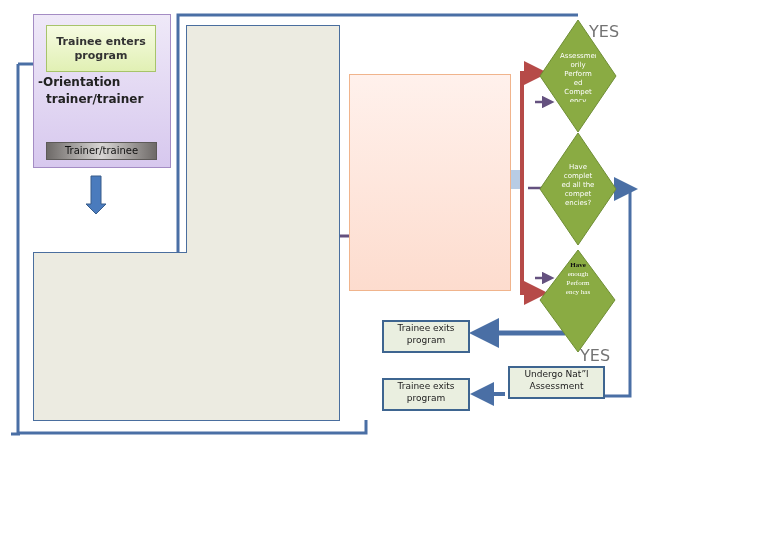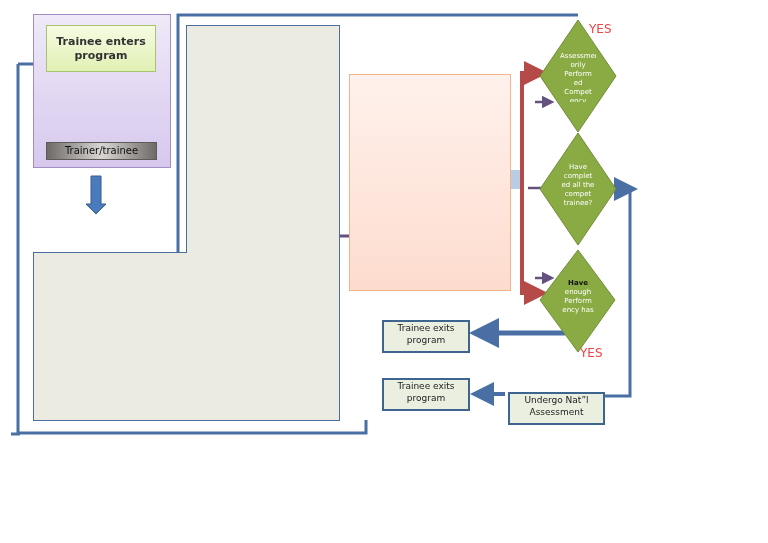--- a/index.html
+++ b/index.html
@@ -8,21 +8,21 @@
   svg.lines { position:absolute; left:0; top:0; }
   .purple-box { left:33px; top:14px; width:138px; height:154px; background:linear-gradient(#efe9f8,#d7c8ee); border:1px solid #a48cc4; }
   .green-box { left:46px; top:25px; width:110px; height:47px; background:linear-gradient(#f6fbe2,#e1f0b4); border:1px solid #a7c46a; font-size:11px; font-weight:bold; color:#333; display:flex; align-items:center; justify-content:center; text-align:center; line-height:14px; padding:0 6px; }
   .bullets { left:38px; top:74px; width:130px; font-size:12px; font-weight:bold; color:#222; line-height:17px; }
   .bullets div { white-space:nowrap; }
   .gray-btn { left:46px; top:142px; width:111px; height:18px; background:linear-gradient(90deg,#6e6a68,#d9d6d4 50%,#6e6a68); border:1px solid #5d5a58; font-size:10px; color:#111; text-align:center; line-height:16px; }
   .beige { background:#ecebe1; border:1px solid #4a6e9e; }
   .peach { left:349px; top:74px; width:162px; height:217px; background:linear-gradient(#fff1ec,#fddcce); border:1px solid #f0b48c; }
   .exit { width:88px; height:33px; background:#eaefe0; border:2px solid #3e6590; font-size:9px; color:#222; text-align:center; display:flex; align-items:flex-start; justify-content:center; line-height:12px; }
   .diamond-text { position:absolute; font-size:7px; color:#fff; text-align:center; line-height:9px; overflow:hidden; }
-  .yes { font-size:12px; color:#ef4444; }
+  .yes { font-size:16px; color:#737373; }
 </style>
 </head>
 <body>
 
 <svg class="lines" width="768" height="543">
   <defs>
     <marker id="ab" markerWidth="6" markerHeight="6" refX="3" refY="3" orient="auto">
         <path d="M0,0 L6,3 L0,6 z" fill="#4a6fa5"></path>
       </marker>
     <marker id="ar" markerWidth="6" markerHeight="6" refX="3" refY="3" orient="auto">
@@ -61,39 +61,41 @@
   <polygon points="578,20 616,76 578,132 540,76" fill="#8aab43" stroke="#6f8e35" stroke-width="1"></polygon>
   <polygon points="578,133 616,189 578,245 540,189" fill="#8aab43" stroke="#6f8e35" stroke-width="1"></polygon>
   <polygon points="578,250 615,300 578,352 540,300" fill="#8aab43" stroke="#6f8e35" stroke-width="1"></polygon>
 </svg>
 
 <div class="abs purple-box"></div>
 <div class="abs green-box">
     <span>Trainee enters program</span>
   </div>
 <div class="abs bullets">
+  <div>-Orientation</div>
+  <div style="padding-left:8px"> trainer/trainer</div>
 </div>
 <div class="abs gray-btn">Trainer/trainee</div>
 
 <div class="abs beige" style="left:186px;top:25px;width:154px;height:396px;"></div>
 <div class="abs beige" style="left:33px;top:252px;width:307px;height:169px;"></div>
 <div class="abs" style="left:187px;top:250px;width:152px;height:4px;background:#ecebe1;"></div>
 
 <div class="abs peach"></div>
 
 <div class="diamond-text" style="left:560px;top:52px;width:36px;height:50px;">Assessment orily Perform ed Compet ency</div>
 <div class="abs yes" style="left:589px;top:22px;">YES</div>
-<div class="diamond-text" style="left:560px;top:163px;width:36px;height:52px;">Have complet ed all the compet trainee?</div>
-<div class="diamond-text" style="left:560px;top:279px;width:36px;height:48px;color:#fff;">
+<div class="diamond-text" style="left:560px;top:163px;width:36px;height:52px;">Have complet ed all the compet encies?</div>
+<div class="diamond-text" style="left:560px;top:261px;width:36px;height:48px;color:#fff;font-family:Liberation Serif, serif;">
   <div style="font-weight:bold;color:#111;">Have</div>
   <div>enough Perform ency has</div>
 </div>
 <div class="abs yes" style="left:580px;top:346px;">YES</div>
 
 <div class="abs exit" style="left:382px;top:320px;">
     <span>Trainee exits program</span>
   </div>
 <div class="abs exit" style="left:382px;top:378px;">
     <span>Trainee exits program</span>
   </div>
-<div class="abs exit" style="left:508px;top:392px;width:97px;">
+<div class="abs exit" style="left:508px;top:366px;width:97px;">
     <span>Undergo Nat”l Assessment</span>
   </div>
 
 </body></html>

